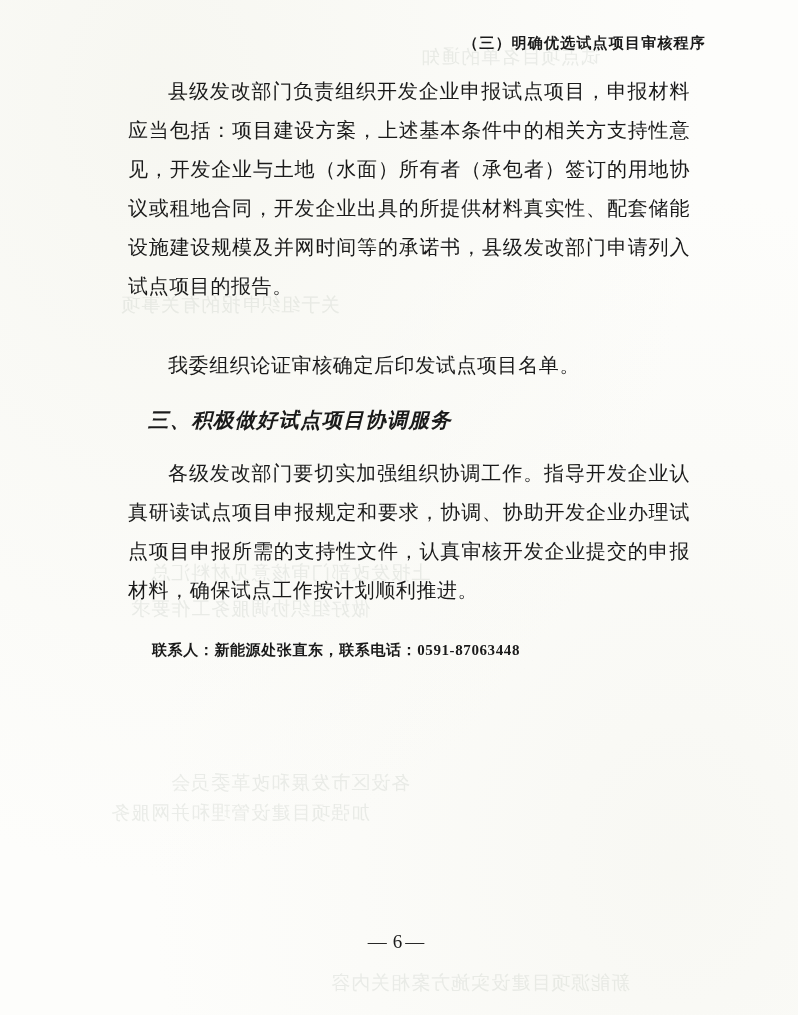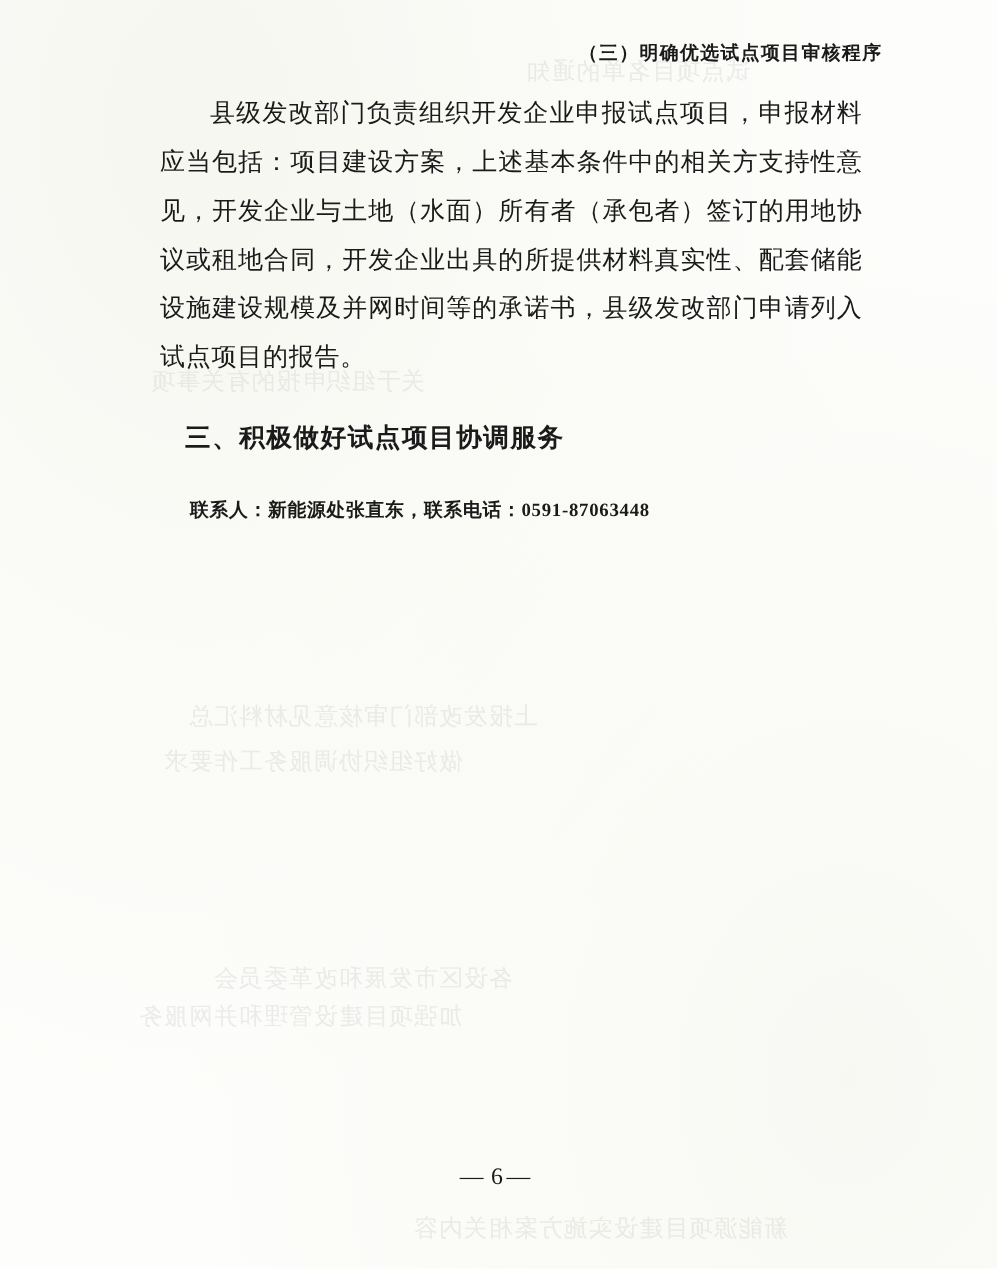--- a/index.html
+++ b/index.html
@@ -57,20 +57,21 @@
     text-align: right;
   }
   h2.section-heading-2 {
     font-size: 20.5px;
     font-weight: bold;
     margin: 2px 0 2px 0;
     letter-spacing: 1.2px;
     text-indent: 36px;
     line-height: 1.85;
     font-family: "Liberation Sans", "DejaVu Sans", sans-serif;
+    font-style: italic;
   }
   p.body-para {
     font-size: 20px;
     line-height: 1.95;
     margin: 16px;
     text-indent: 40px;
     letter-spacing: 0.6px;
     text-align: justify;
     text-justify: inter-ideograph;
   }
@@ -116,23 +117,25 @@
 
     <h2 class="section-heading">（三）明确优选试点项目审核程序</h2>
 
     <p class="body-para">县级发改部门负责组织开发企业申报试点项目，申报材料应当包括：项目建设方案，上述基本条件中的相关方支持性意见，开发企业与土地（水面）所有者（承包者）签订的用地协议或租地合同，开发企业出具的所提供材料真实性、配套储能设施建设规模及并网时间等的承诺书，县级发改部门申请列入试点项目的报告。</p>
 
     <div class="spacer-sm"></div>
 
 
     <div class="spacer-xs"></div>
 
+    <p class="body-para">我委组织论证审核确定后印发试点项目名单。</p>
 
     <h2 class="section-heading-2">三、积极做好试点项目协调服务</h2>
 
+    <p class="body-para">各级发改部门要切实加强组织协调工作。指导开发企业认真研读试点项目申报规定和要求，协调、协助开发企业办理试点项目申报所需的支持性文件，认真审核开发企业提交的申报材料，确保试点工作按计划顺利推进。</p>
 
     <p class="contact">联系人：新能源处张直东，联系电话：0591-87063448</p>
 
   </div>
 
   <div class="page-number">
     <span class="dash">—</span><span>6</span><span class="dash">—</span>
   </div>
 
 </div>

